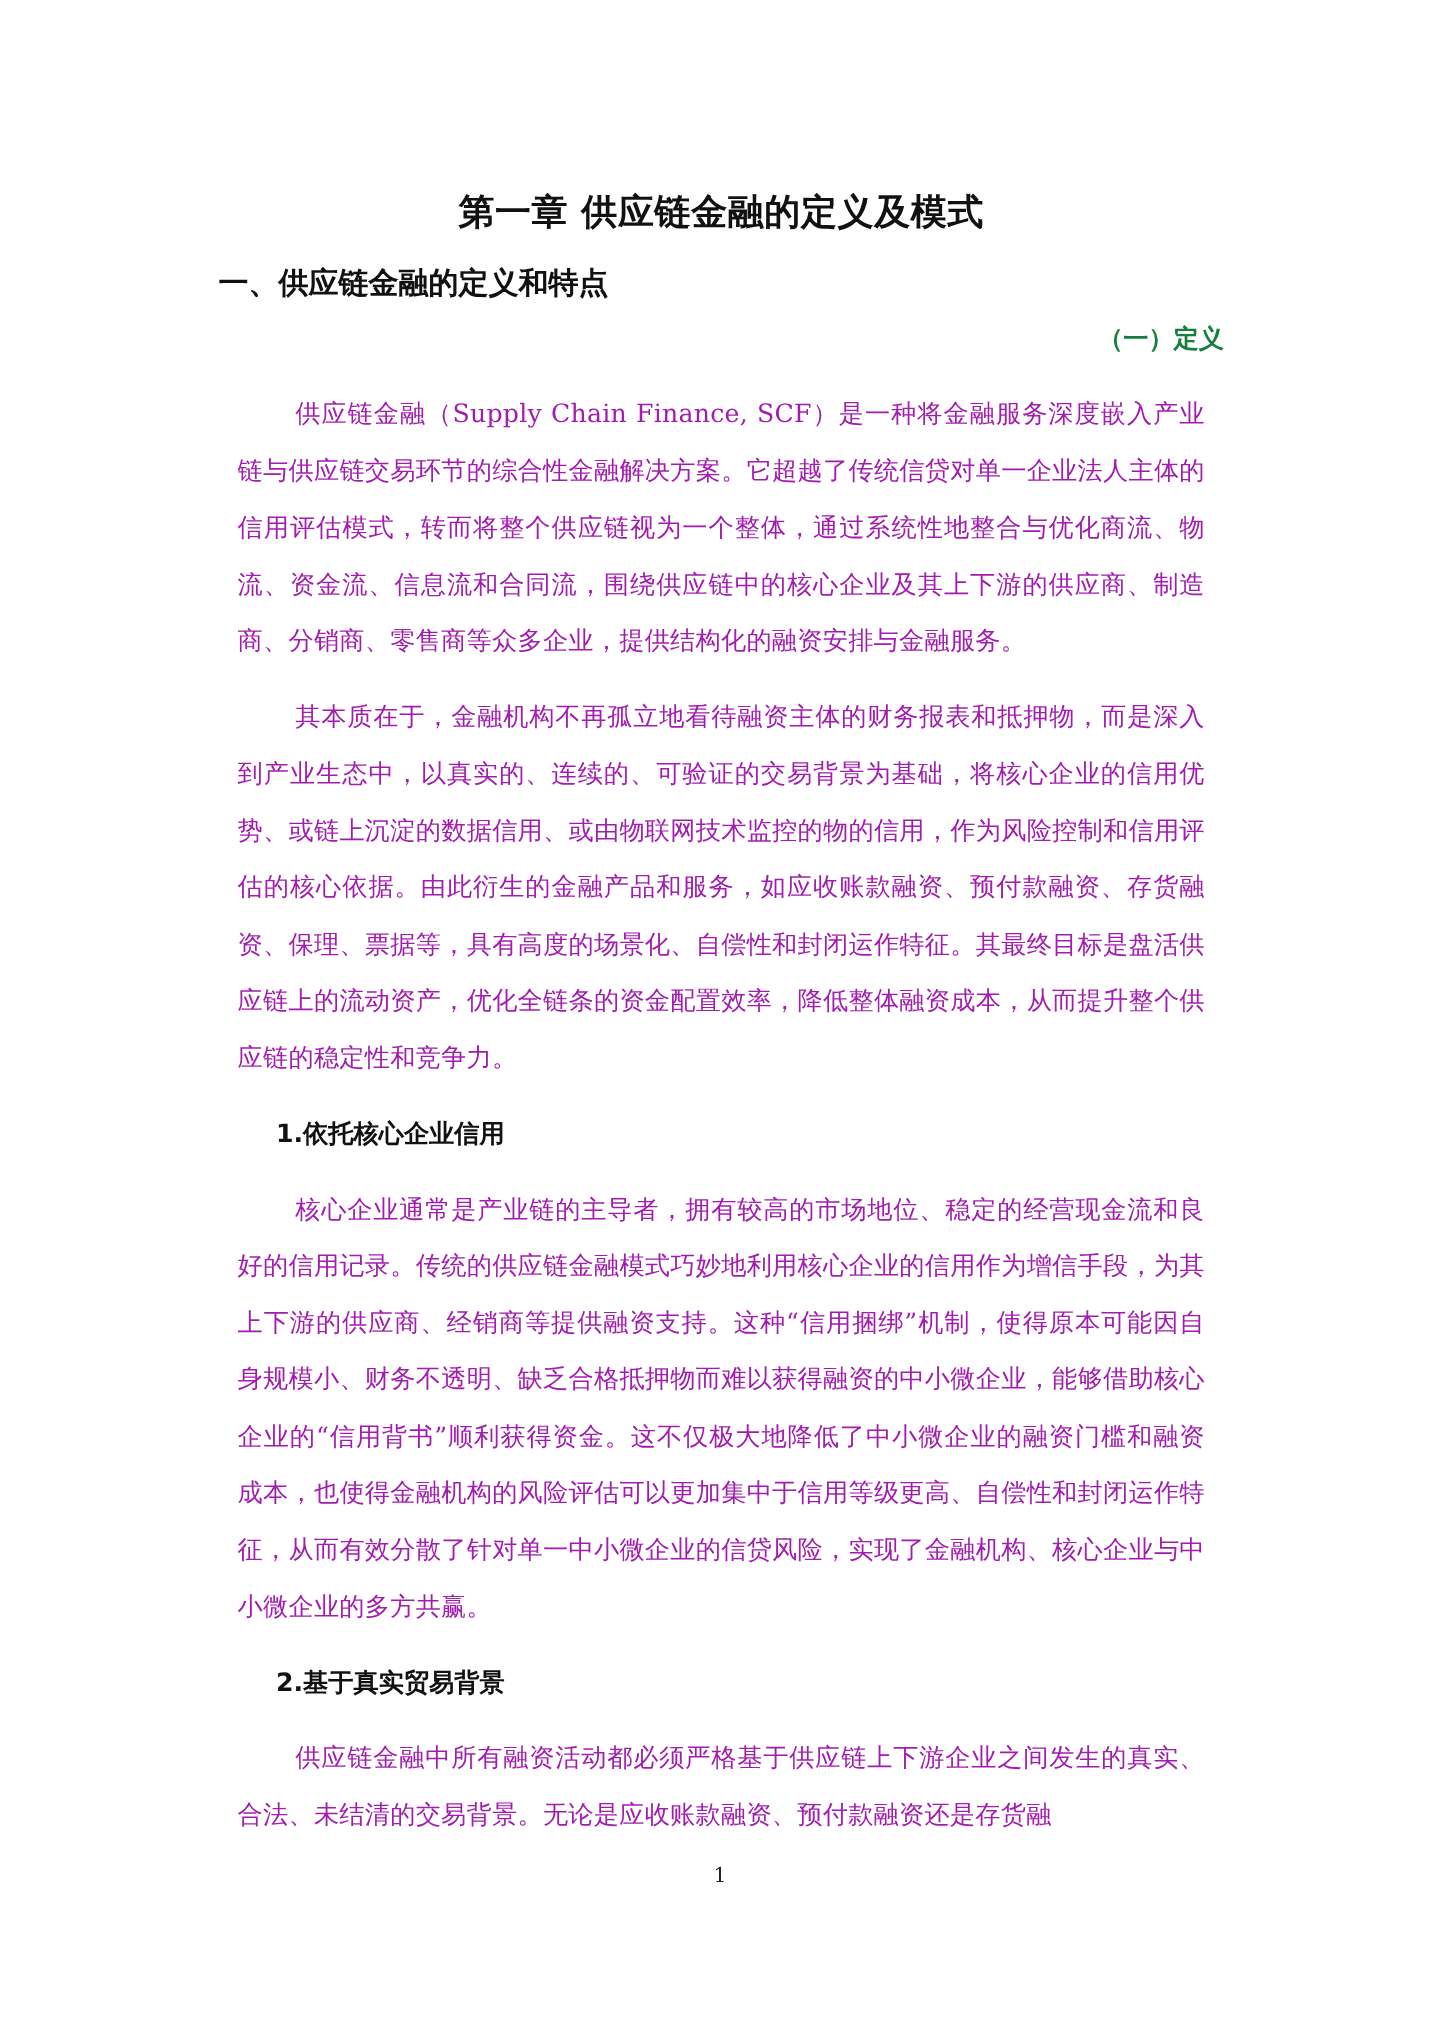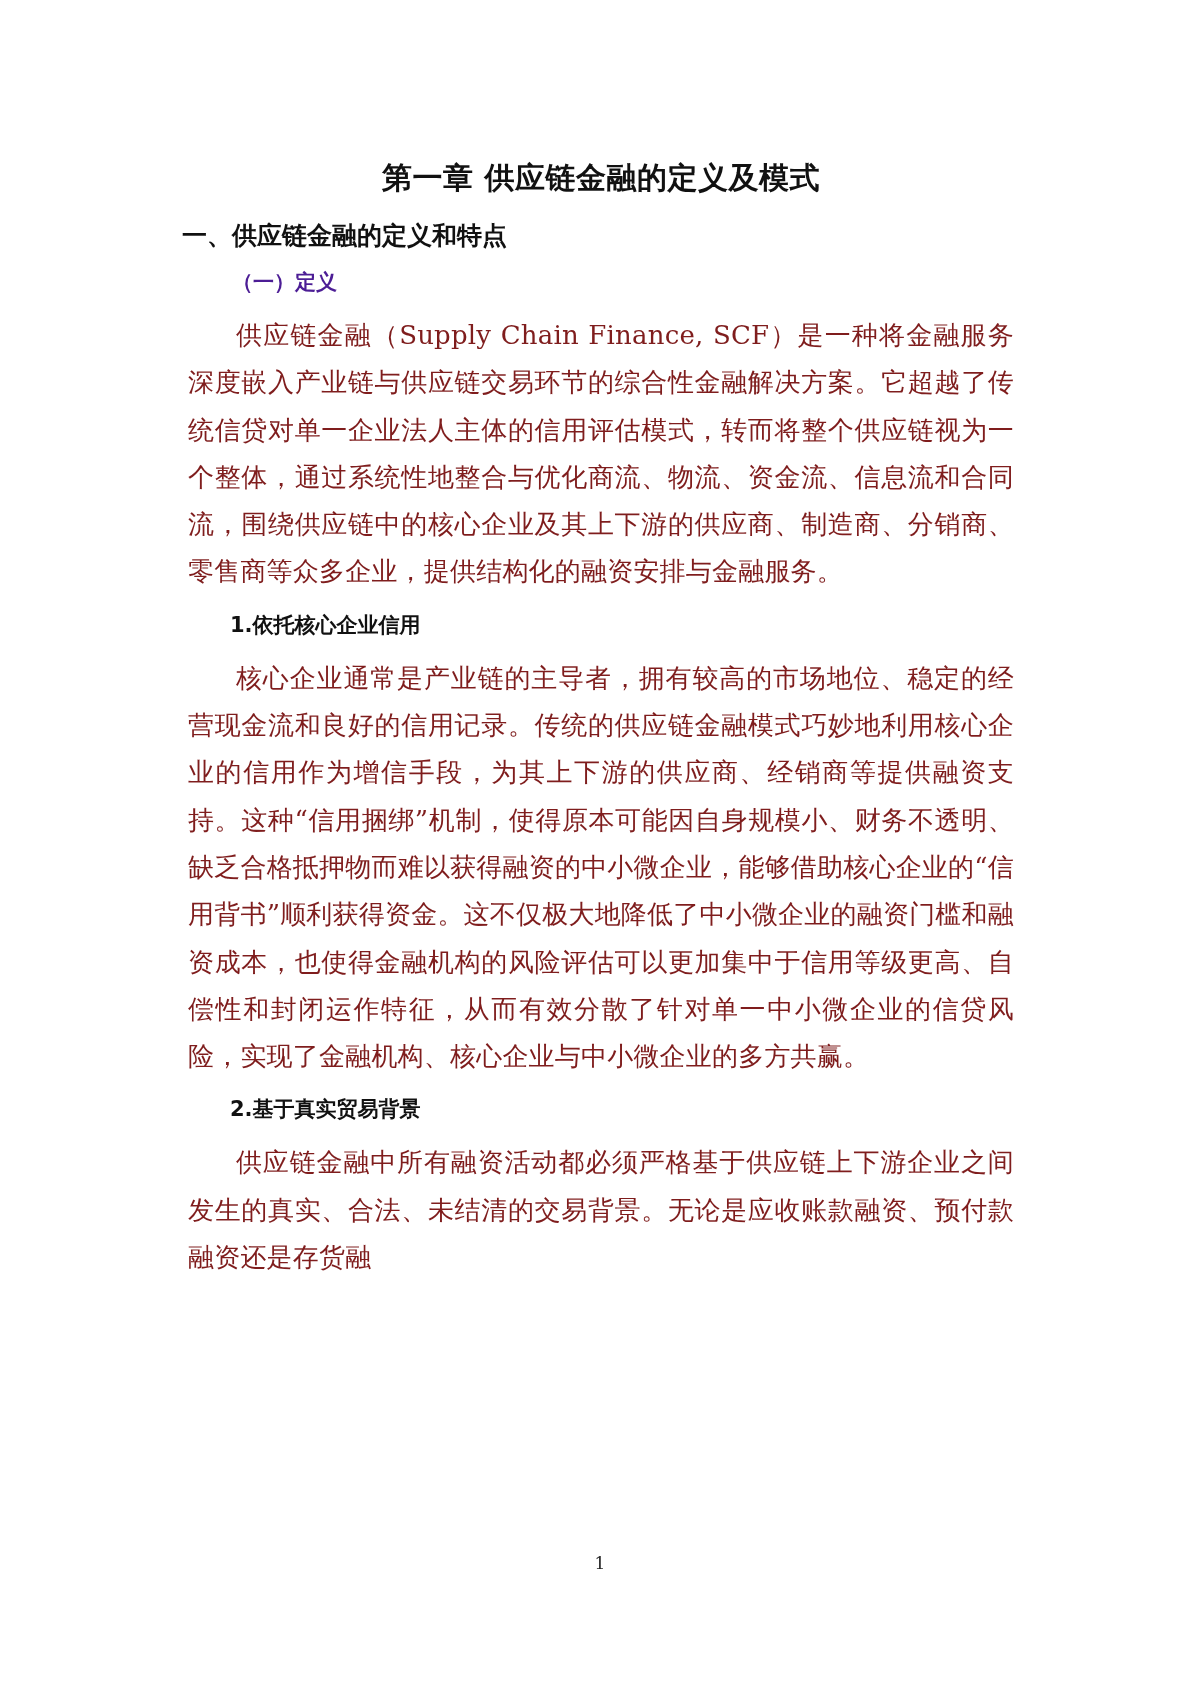--- a/index.html
+++ b/index.html
@@ -16,48 +16,49 @@
       text-align: center; font-family: "DejaVu Sans", "Liberation Sans", sans-serif;
       font-weight: bold; font-size: 30px; line-height: 52px; margin: 0 0 8px 0;
       letter-spacing: 0.5px; color: #111;
     }
     .h1 {
       font-family: "DejaVu Sans", "Liberation Sans", sans-serif; font-weight: bold;
       font-size: 25px; line-height: 47px; margin: 0; color: #111;
     }
     .h2 {
       font-family: "DejaVu Sans", "Liberation Sans", sans-serif; font-weight: bold;
-      font-size: 21px; line-height: 47px; margin: 0; padding-left: 50px; color: #4c1d95;
+      font-size: 21px; line-height: 47px; margin: 0; padding-left: 50px; color: #15803d; text-align: right;
     }
     .h3 {
       font-family: "DejaVu Sans", "Liberation Sans", sans-serif; font-weight: bold;
       font-size: 21px; line-height: 47px; margin: 0; padding-left: 48px; color: #111;
     }
     .para {
-      font-size: 26px; line-height: 47.3px; margin: 6px;
+      font-size: 21px; line-height: 47.3px; margin: 16px;
       text-indent: 48px; text-align: justify; text-align-last: left;
-      letter-spacing: 0.2px; color: #7f1d1d;
+      letter-spacing: 0.2px; color: #a21caf;
     }
     .page-number {
       position: absolute; left: 0; width: 1200px; top: 1553px;
       text-align: center; font-size: 17px; color: #222;
       font-family: "DejaVu Serif", "Liberation Serif", serif;
     }
   </style>
 </head>
 <body>
 
 <div class="page">
   <div class="content">
     <h1 class="chapter-title">第一章  供应链金融的定义及模式</h1>
 
     <h2 class="h1">一、供应链金融的定义和特点</h2>
 
     <h3 class="h2">（一）定义</h3>
     <p class="para">供应链金融（Supply Chain Finance, SCF）是一种将金融服务深度嵌入产业链与供应链交易环节的综合性金融解决方案。它超越了传统信贷对单一企业法人主体的信用评估模式，转而将整个供应链视为一个整体，通过系统性地整合与优化商流、物流、资金流、信息流和合同流，围绕供应链中的核心企业及其上下游的供应商、制造商、分销商、零售商等众多企业，提供结构化的融资安排与金融服务。</p>
+    <p class="para">其本质在于，金融机构不再孤立地看待融资主体的财务报表和抵押物，而是深入到产业生态中，以真实的、连续的、可验证的交易背景为基础，将核心企业的信用优势、或链上沉淀的数据信用、或由物联网技术监控的物的信用，作为风险控制和信用评估的核心依据。由此衍生的金融产品和服务，如应收账款融资、预付款融资、存货融资、保理、票据等，具有高度的场景化、自偿性和封闭运作特征。其最终目标是盘活供应链上的流动资产，优化全链条的资金配置效率，降低整体融资成本，从而提升整个供应链的稳定性和竞争力。</p>
 
 
     <h4 class="h3">1.依托核心企业信用</h4>
     <p class="para">核心企业通常是产业链的主导者，拥有较高的市场地位、稳定的经营现金流和良好的信用记录。传统的供应链金融模式巧妙地利用核心企业的信用作为增信手段，为其上下游的供应商、经销商等提供融资支持。这种“信用捆绑”机制，使得原本可能因自身规模小、财务不透明、缺乏合格抵押物而难以获得融资的中小微企业，能够借助核心企业的“信用背书”顺利获得资金。这不仅极大地降低了中小微企业的融资门槛和融资成本，也使得金融机构的风险评估可以更加集中于信用等级更高、自偿性和封闭运作特征，从而有效分散了针对单一中小微企业的信贷风险，实现了金融机构、核心企业与中小微企业的多方共赢。</p>
 
     <h4 class="h3">2.基于真实贸易背景</h4>
     <p class="para">供应链金融中所有融资活动都必须严格基于供应链上下游企业之间发生的真实、合法、未结清的交易背景。无论是应收账款融资、预付款融资还是存货融</p>
   </div>
 
   <div class="page-number">1</div>

